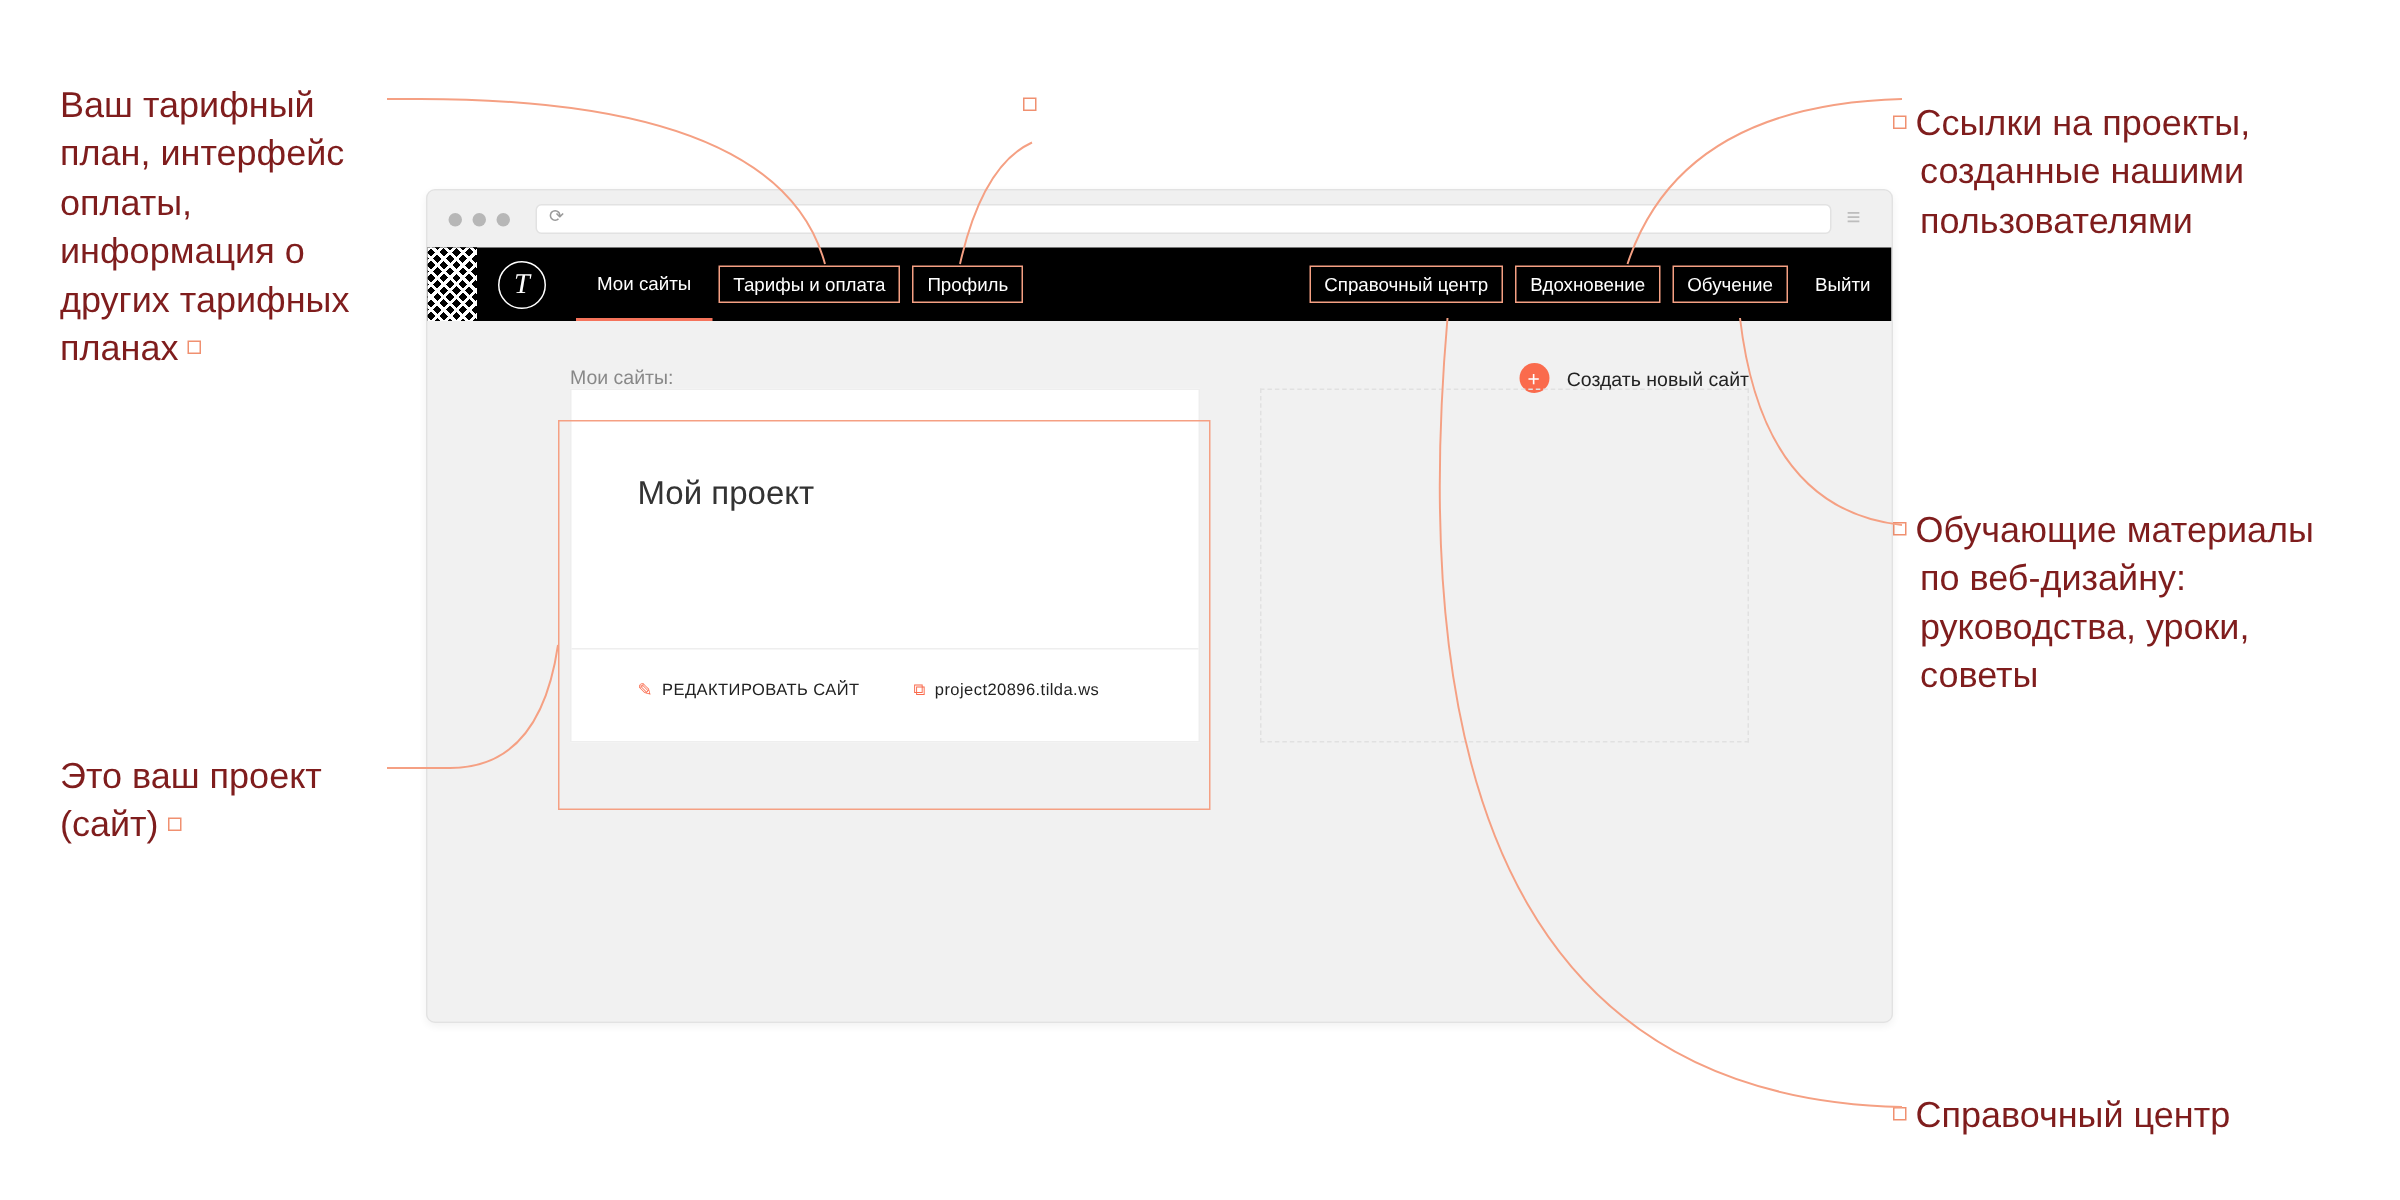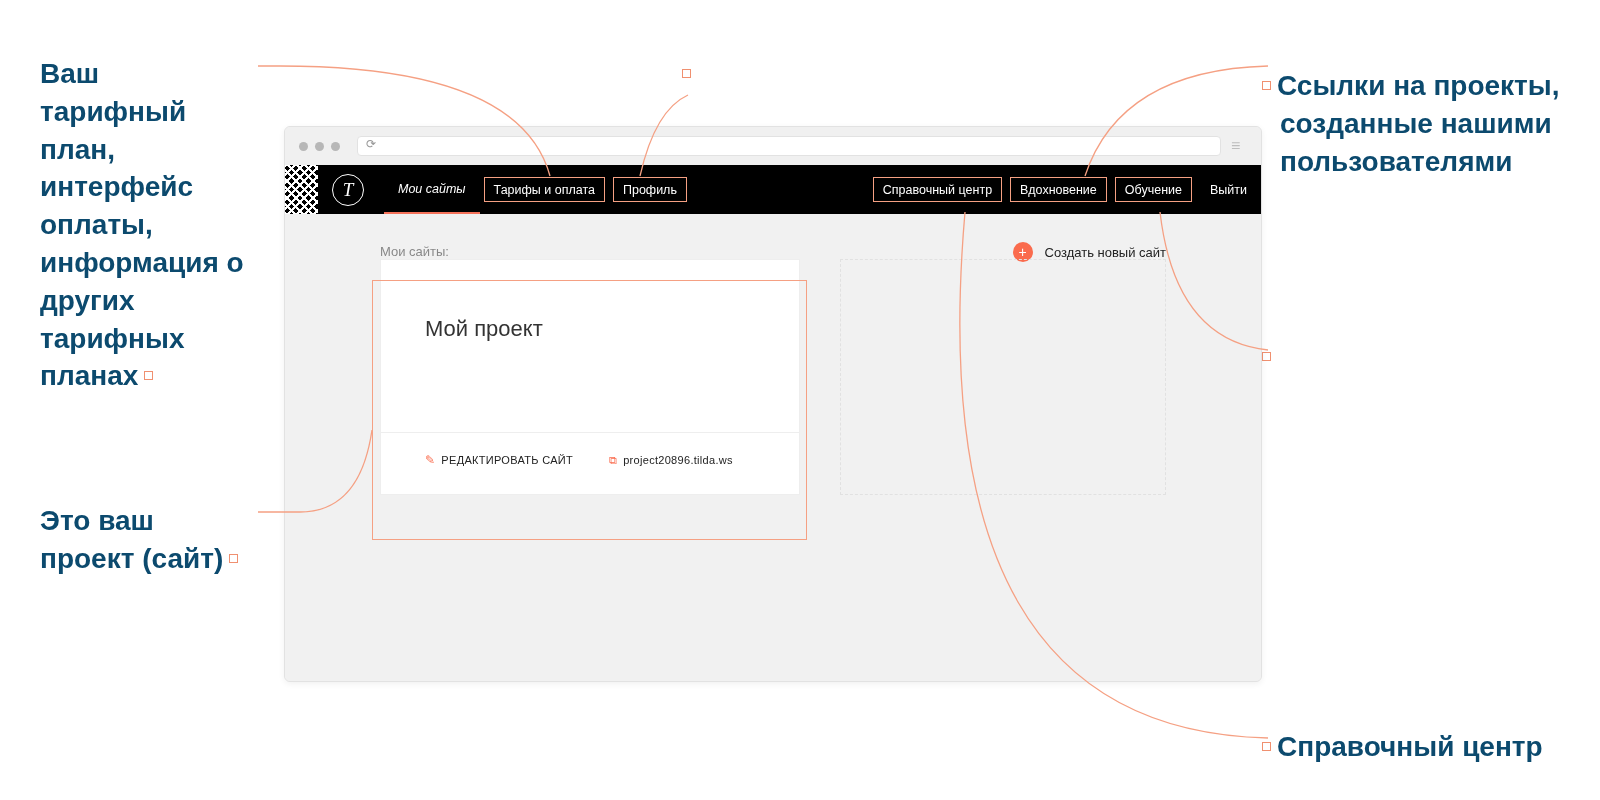--- a/index.html
+++ b/index.html
@@ -1,20 +1,20 @@
 <!DOCTYPE html>
 <html><head>
 <meta charset="utf-8">
 <style>
   * { box-sizing: border-box; margin: 0; padding: 0; }
   html, body { width: 1600px; height: 800px; background: #fff; font-family: "Helvetica Neue", Arial, sans-serif; font-weight: 300; }
   body { position: relative; }
 
   
-  .annot { position: absolute; color: #0c4a6e; font-size: 28px; line-height: 1.35; font-weight: 700; }
+  .annot { position: absolute; color: #7f1d1d; font-size: 24px; line-height: 1.35; font-weight: 400; }
   .annot .sq { display:inline-block; width:9px; height:9px; border:1px solid #f09070; margin:0 6px; vertical-align: middle; position:relative; top:-2px;}
   #a1 { left: 40px;  top: 55px;  width: 210px; }
   #a2 { left: 700px; top: 55px;  width: 300px; }
   #a3 { left: 1280px;top: 67px;  width: 290px; }
   #a4 { left: 1280px;top: 338px; width: 290px; }
   #a5 { left: 40px;  top: 502px; width: 210px; }
   #a6 { left: 1280px;top: 728px; width: 290px; }
 
   
   #win { position:absolute; left:284px; top:126px; width:978px; height:556px; background:#f0f0f0; border:1px solid #e2e2e2; border-radius:6px; box-shadow: 0 2px 6px rgba(0,0,0,0.06); overflow:hidden; }
@@ -26,21 +26,21 @@
 
   
   #nav { height:49px; background:#000; display:flex; align-items:center; color:#fff; font-size:12.5px; position:relative; }
   #zigzag { width:33px; height:49px; background:
     repeating-linear-gradient(135deg,#fff 0 2px,#000 2px 6px),
     repeating-linear-gradient(45deg,#fff 0 2px,#000 2px 6px);
     background-blend-mode: lighten;
   }
   #logo { width:32px; height:32px; border:1.5px solid #fff; border-radius:50%; margin:0 20px 0 14px; display:flex; align-items:center; justify-content:center; font-family: Georgia, serif; font-style:italic; font-size:19px;}
   .nav-item { padding: 0 14px; height:49px; display:flex; align-items:center; white-space:nowrap; cursor:pointer;}
-  .nav-item.active { border-bottom:2px solid #f5735b;font-style:italic; }
+  .nav-item.active { border-bottom:2px solid #f5735b; }
   .nav-spacer { flex:1; }
   .hl { border:1px solid #f5a083; position:absolute; pointer-events:none; }
 
   
   #content { position:relative; padding: 30px 95px; background:#f1f1f1; height: calc(100% - 87px);}
   #section-title { font-size:13px; color:#888; font-weight:300; }
   #create { position:absolute; right:95px; top:28px; display:flex; align-items:center; font-size:13px; color:#222; cursor:pointer;}
   #create .plus { width:20px; height:20px; border-radius:50%; background:#fa6b4d; color:#fff; display:flex; align-items:center; justify-content:center; font-size:14px; margin-right:12px; font-weight:400;}
   #card { position:relative; width:420px; height:236px; background:#fff; border:1px solid #eee; }
   #dashed { position:absolute; left:460px; top:0; right:0; height:236px; border:1.5px dashed #e1e1e1; }
@@ -58,21 +58,21 @@
   
   #lines { position:absolute; left:0; top:0; width:1600px; height:800px; pointer-events:none; }
   #lines path, #lines line { stroke:#f5a083; stroke-width:1.3; fill:none; }
 </style>
 </head>
 <body>
 
 <div id="a1" class="annot"><span>Ваш тарифный план, интерфейс оплаты, информация о других тарифных планах</span><span class="sq"></span></div>
 <div id="a2" class="annot"><span class="sq" style="margin-left:-18px;"></span></div>
 <div id="a3" class="annot"><span class="sq" style="margin-left:-18px;"></span><span>Ссылки на проекты, созданные нашими пользователями</span></div>
-<div id="a4" class="annot"><span class="sq" style="margin-left:-18px;"></span></div>
+<div id="a4" class="annot"><span class="sq" style="margin-left:-18px;"></span><span>Обучающие материалы по веб-дизайну: руководства, уроки, советы</span></div>
 <div id="a5" class="annot"><span>Это ваш проект (сайт)</span><span class="sq"></span></div>
 <div id="a6" class="annot"><span class="sq" style="margin-left:-18px;"></span><span>Справочный центр</span></div>
 
 <div id="win">
   <div id="titlebar">
     <div class="dot"></div>
     <div class="dot"></div>
     <div class="dot"></div>
     <div id="urlbar"></div>
     <div id="menu-icon">≡</div>

